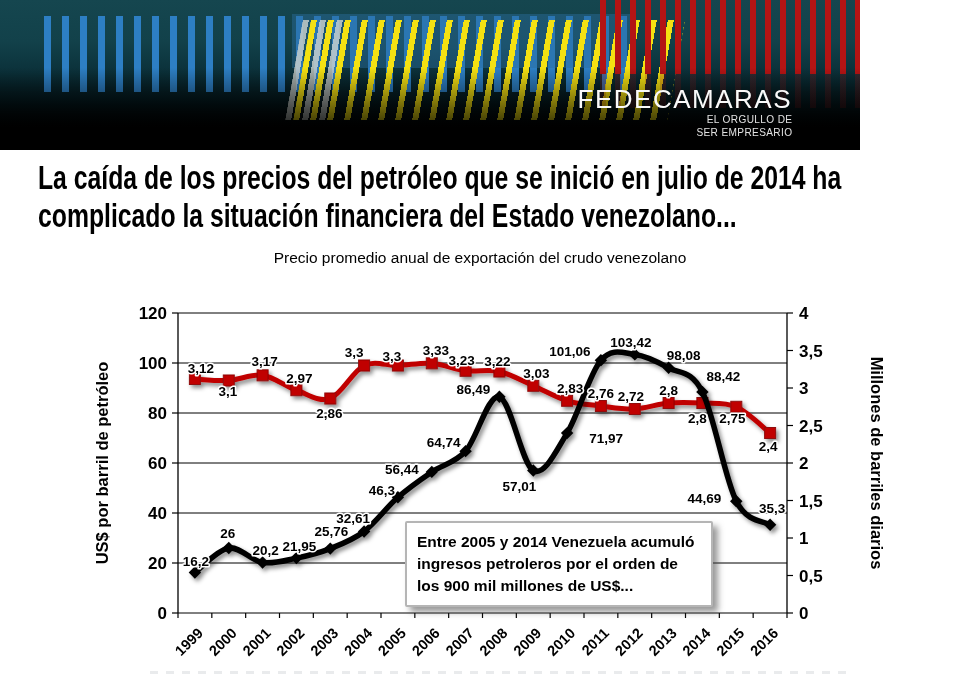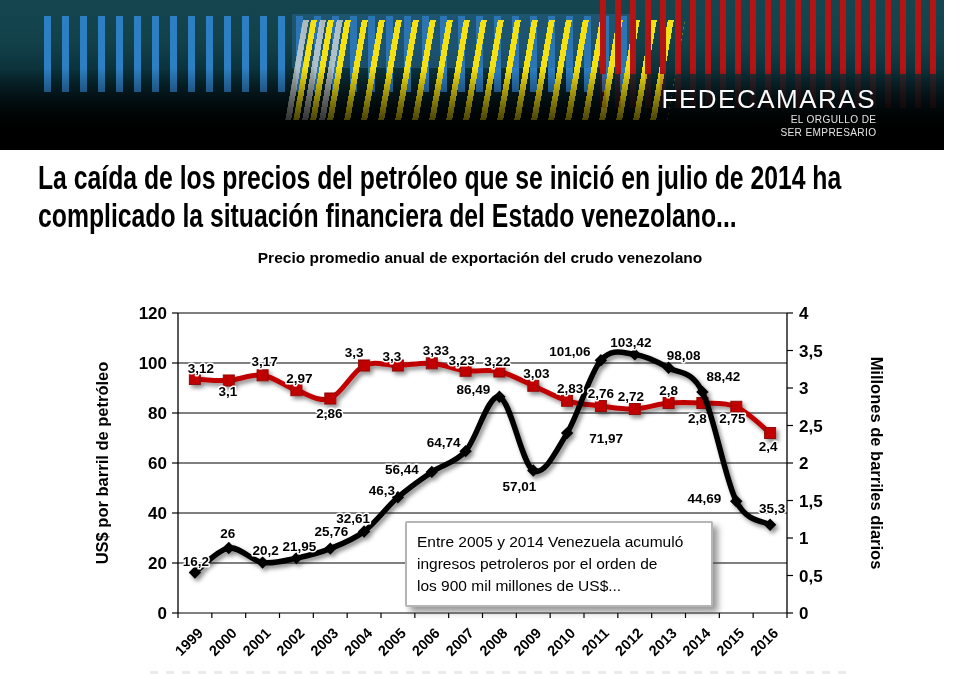--- a/index.html
+++ b/index.html
@@ -1,20 +1,20 @@
 <!DOCTYPE html>
 <html><head>
 <meta charset="utf-8">
 <style>
   html,body{margin:0;padding:0;background:#9a9a9a;}
   .slide{position:relative;width:960px;height:675px;margin:0 auto;background:#ffffff;
          font-family:"Liberation Sans",sans-serif;overflow:hidden;}
 
   
-  .header{position:absolute;top:0;left:0;width:944px;height:150px;overflow:hidden;
+  .header{position:absolute;top:0;left:0;width:860px;height:150px;overflow:hidden;
           background:linear-gradient(180deg,#15464f 0%,#12414a 28%,#0b313a 48%,#04181d 68%,#000 85%);}
   .bars-blue{position:absolute;left:44px;top:16px;width:592px;height:76px;
           background:repeating-linear-gradient(90deg,#2d7fc4 0 7px,transparent 7px 18px);}
   .band-blue{position:absolute;left:292px;top:14px;width:344px;height:54px;background:#2a6d9e;opacity:.45;}
   .bars-silver{position:absolute;left:294px;top:20px;width:42px;height:100px;opacity:.8;
           background:repeating-linear-gradient(90deg,#cfd4cf 0 6px,transparent 6px 17px);transform:skewX(-10deg);}
   .bars-yellow{position:absolute;left:302px;top:20px;width:374px;height:100px;
           background:repeating-linear-gradient(90deg,#f4e112 0 6px,transparent 6px 17px);transform:skewX(-10deg);}
   .bars-red{position:absolute;left:600px;top:0;width:360px;height:74px;
           background:repeating-linear-gradient(90deg,#b41414 0 6px,transparent 6px 15px);}
@@ -23,32 +23,32 @@
   .header-fade{position:absolute;inset:0;
           background:linear-gradient(180deg,rgba(0,0,0,0) 45%,rgba(0,0,0,.55) 72%,rgba(0,0,0,.92) 92%,#000 100%);}
   .logo{position:absolute;right:68px;top:86px;text-align:right;color:#fff;z-index:3;}
   .logo-name{font-size:26px;letter-spacing:1.5px;color:#fafafa;line-height:1.05;}
   .logo-tag{font-size:11.5px;line-height:1.12;color:#e2e2e2;letter-spacing:.4px;
             transform:scaleX(.88);transform-origin:right;}
 
   
   .slide-title{position:absolute;left:38px;top:159px;width:930px;font-weight:700;font-size:33px;
           line-height:1.14;color:#000;transform:scaleX(.75);transform-origin:left top;white-space:nowrap;}
-  .chart-title{position:absolute;left:0;top:248px;width:960px;text-align:center;font-weight:700;
+  .chart-title{position:absolute;left:0;top:248px;width:960px;text-align:center;font-weight:400;
           font-size:15.5px;line-height:1.32;color:#000;}
 
   
   .chart-area{position:absolute;left:95px;top:295px;width:800px;height:385px;}
   #chart-svg{overflow:visible;}
   #chart-svg text{font-family:"Liberation Sans",sans-serif;}
 
   
   .callout{position:absolute;left:405px;top:521px;width:284px;background:#fff;
           border:2px solid #b5b5b5;border-radius:2px;box-shadow:5px 5px 6px rgba(70,70,70,.55);
-          padding:8px 10px;font-weight:400;font-size:15.5px;line-height:1.42;color:#000;z-index:5;}
+          padding:8px 10px;font-weight:700;font-size:15.5px;line-height:1.42;color:#000;z-index:5;}
   .callout span{display:block;}
 
   .cropped-line{position:absolute;left:150px;bottom:1px;width:700px;height:3px;opacity:.4;
           background:repeating-linear-gradient(90deg,#c9cdd1 0 8px,transparent 8px 16px);}
 </style>
 </head>
 <body>
 
 <div class="slide">
 

